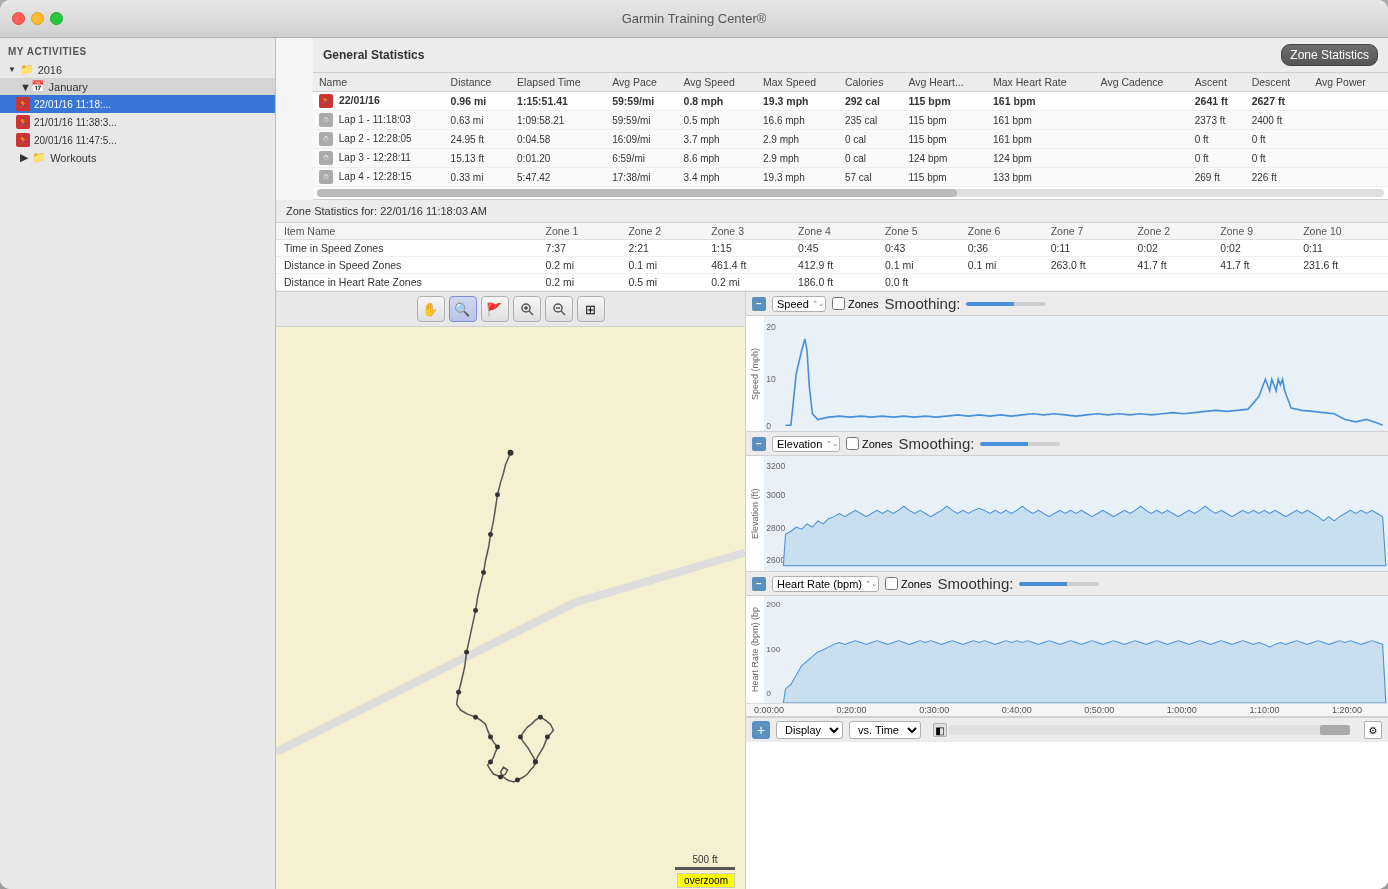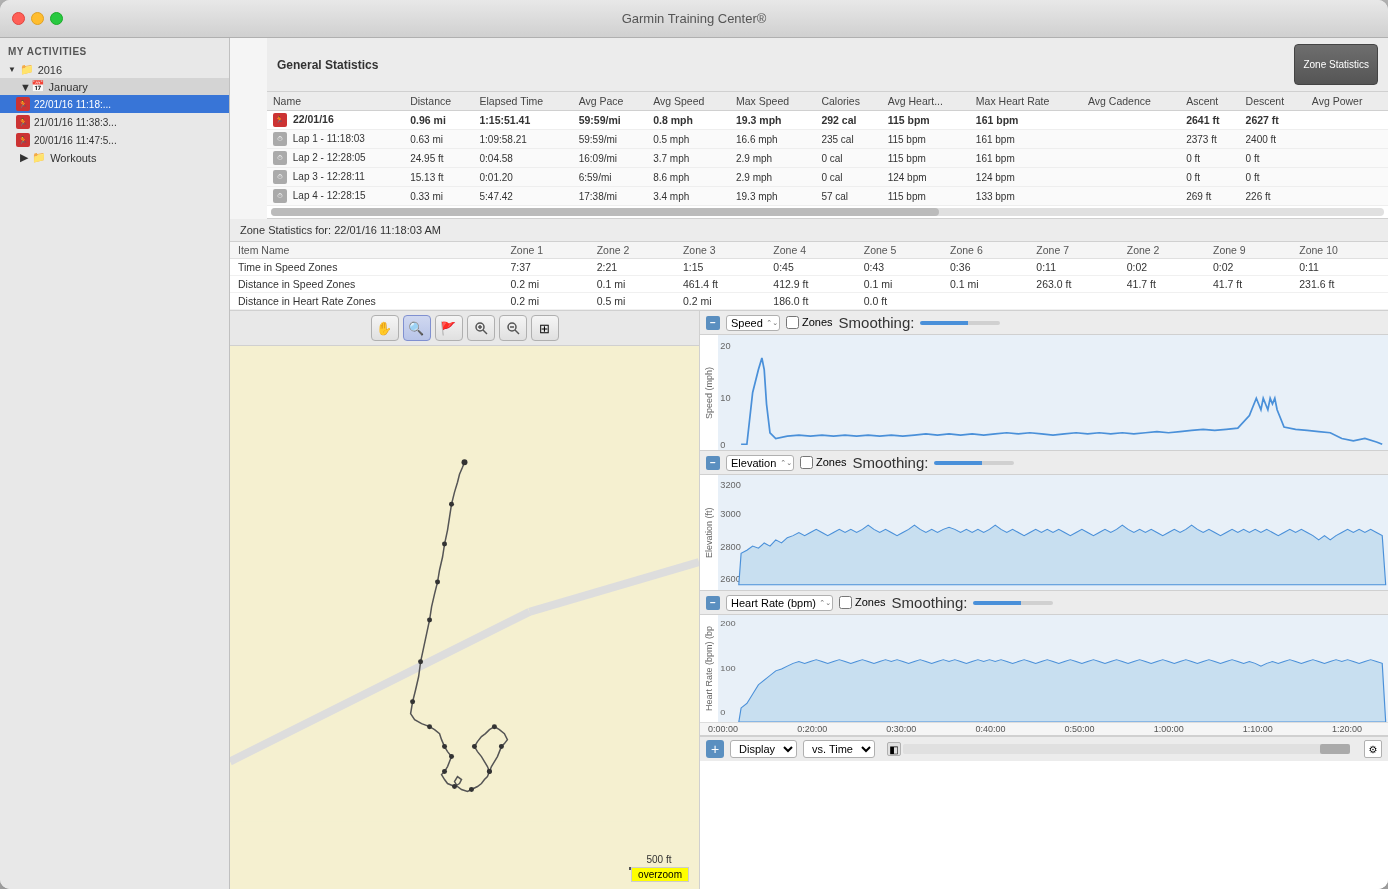--- a/index.html
+++ b/index.html
@@ -53,21 +53,21 @@
       font-weight: 500;
     }
 
     .main-content {
       display: flex;
       flex: 1;
       overflow: hidden;
     }
 
     .sidebar {
-      width: 230px;
+      width: 276px;
       background: #e8e8e8;
       border-right: 1px solid #c0c0c0;
       flex-shrink: 0;
       overflow-y: auto;
       padding: 4px 0;
     }
 
     .sidebar-header {
       font-size: 10px;
       font-weight: bold;
@@ -161,23 +161,23 @@
     .stats-header-title {
       font-size: 12px;
       font-weight: 600;
       color: #333;
     }
 
     .zone-stats-button {
       background: linear-gradient(to bottom, #6e6e6e, #555);
       color: white;
       border: 1px solid #444;
-      border-radius: 4px;
-      padding: 14px 8px;
-      font-size: 10px;
+      border-radius: 9px;
+      padding: 3px 8px;
+      font-size: 12px;
       cursor: pointer;
     }
 
     .general-table {
       width: 100%;
       border-collapse: collapse;
       font-size: 10.5px;
     }
 
     .general-table th {
@@ -367,21 +367,21 @@
       position: absolute;
       right: 2px;
       font-size: 7px;
       pointer-events: none;
       color: #666;
       line-height: 1;
     }
 
     .zones-checkbox {
       display: flex;
-      align-items: flex-start;
+      align-items: center;
       gap: 3px;
       font-size: 11px;
     }
 
     .smoothing-label {
       font-size: 15px;
       color: #333;
     }
 
     .smoothing-slider {
@@ -770,21 +770,21 @@
               <circle cx="265" cy="315" r="2.5" fill="#333"></circle>
               <circle cx="272" cy="335" r="2.5" fill="#333"></circle>
               <circle cx="260" cy="360" r="2.5" fill="#333"></circle>
             </svg>
 
             <div style="position:absolute; bottom:18px; right:10px; text-align:center;">
               <div style="font-size:10px; color:#333;">500 ft</div>
               <div style="width:60px; height:3px; background:#555; margin-top:2px;"></div>
             </div>
 
-            <div style="position:absolute; bottom:6px; right:10px; background:yellow; border:1px solid #ccc; padding:1px 6px; font-size:10px;">overzoom</div>
+            <div style="position:absolute; bottom:0; right:10px; background:yellow; border:1px solid #ccc; padding:1px 6px; font-size:10px;">overzoom</div>
           </div>
         </div>
 
         <div class="charts-panel">
 
           <div class="chart-container" style="min-height: 130px; max-height: 140px;">
             <div class="chart-header">
               <div class="chart-minimize">−</div>
               <div class="select-wrapper">
                 <select class="chart-title-select">

